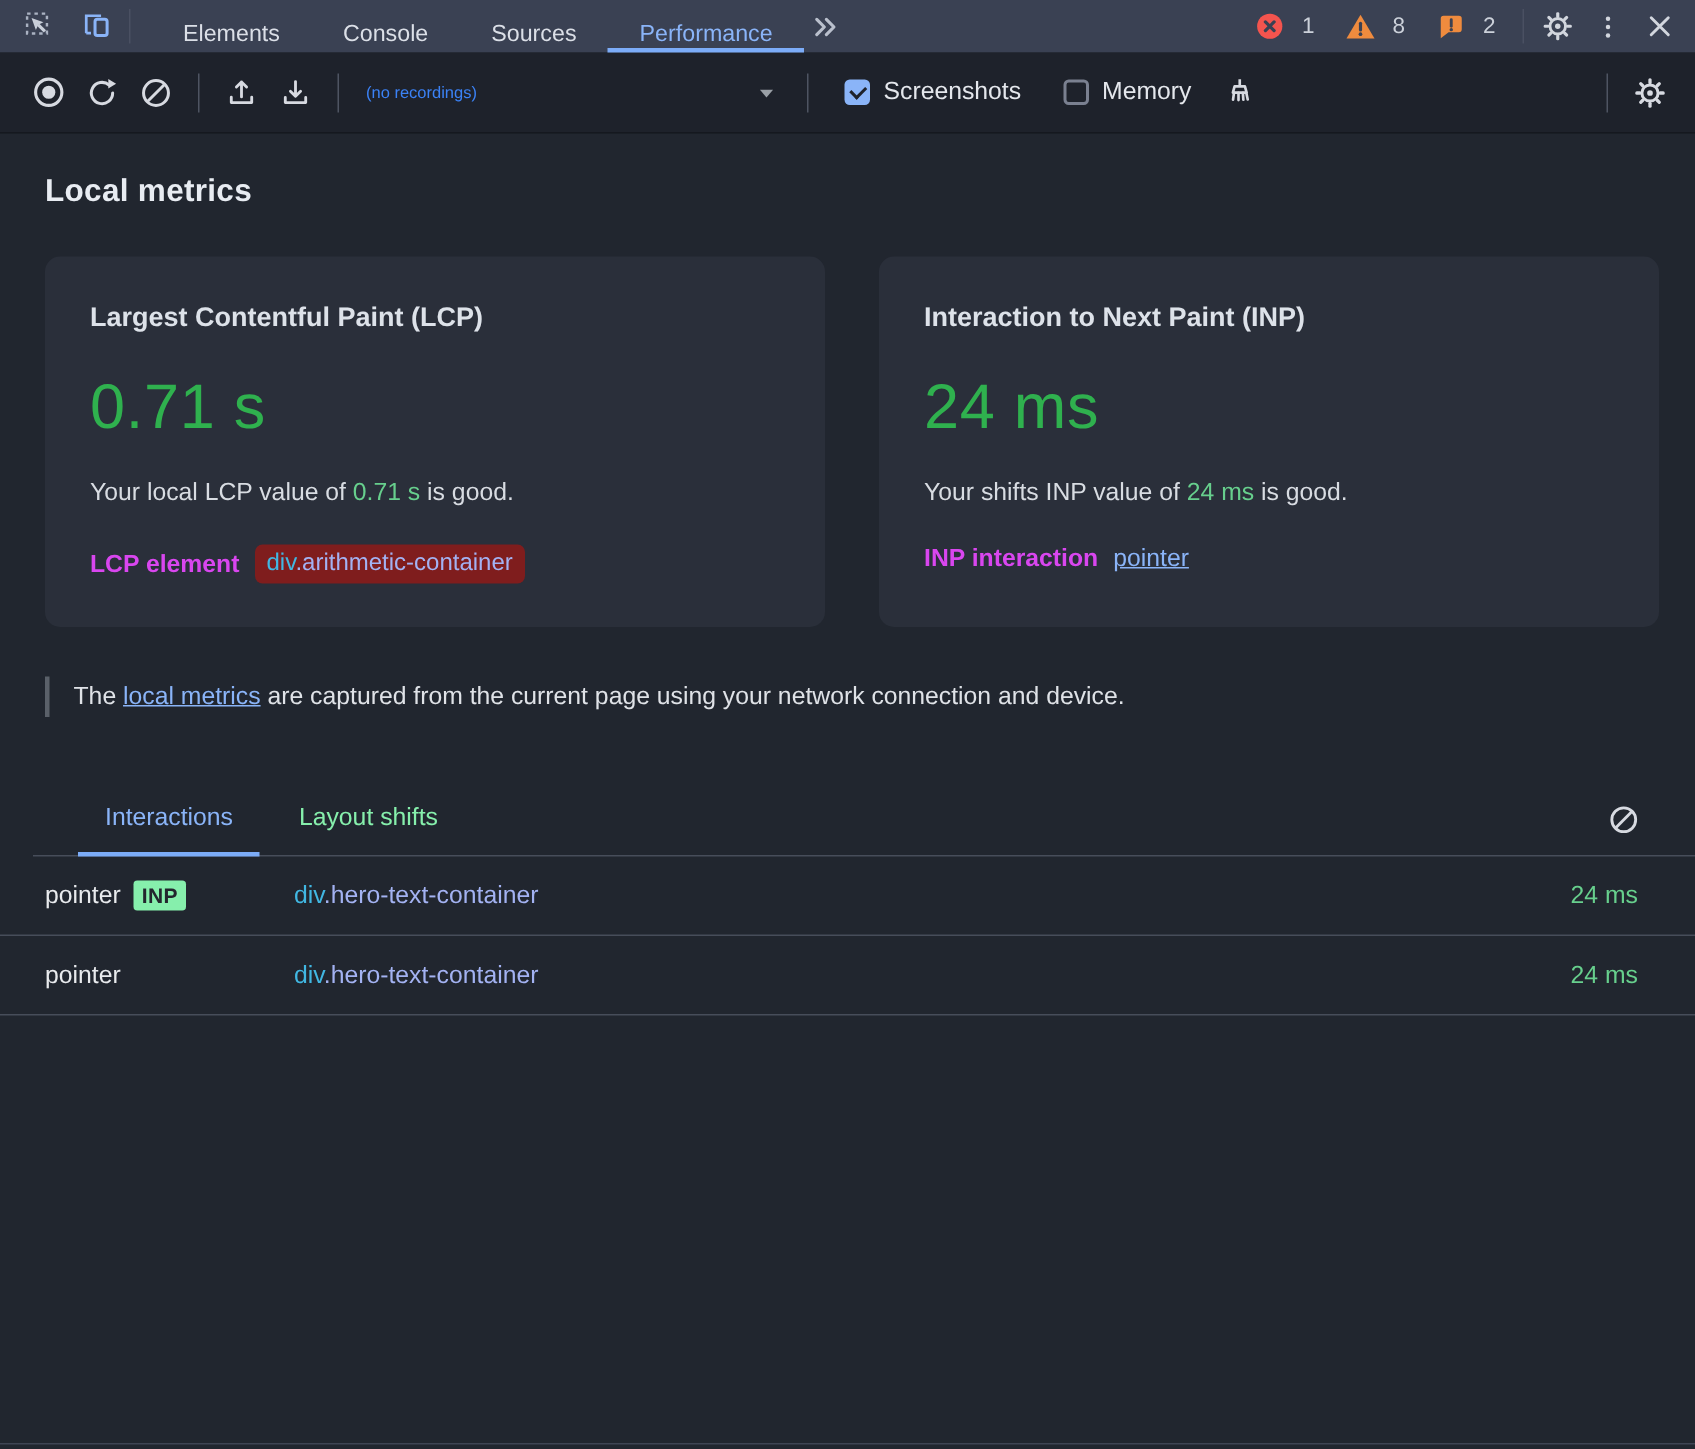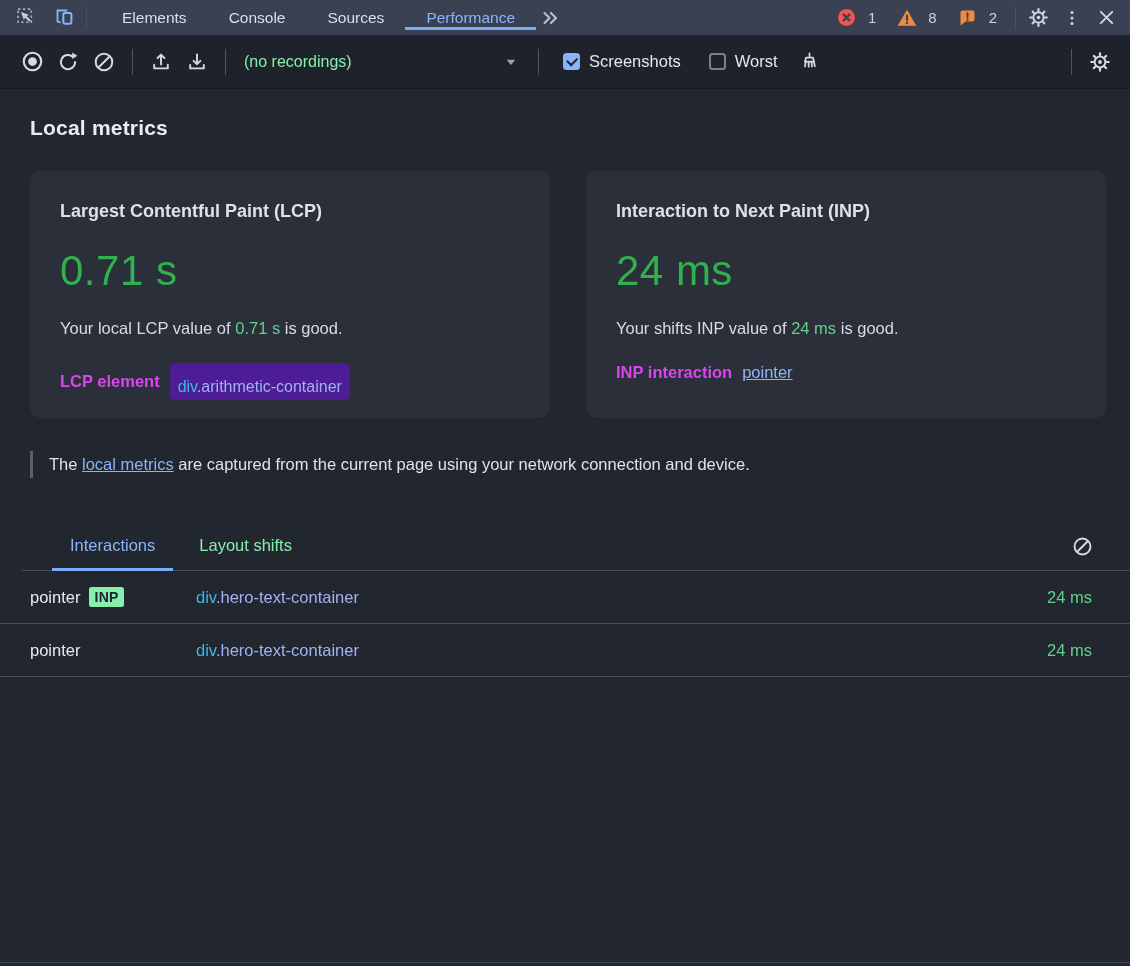--- a/index.html
+++ b/index.html
@@ -5,52 +5,52 @@
   * { margin:0; padding:0; box-sizing:border-box; }
   html,body { background:#14161c; }
   body { font-family:"Liberation Sans","DejaVu Sans",sans-serif; }
   .app{ position:relative; width:1130px; height:966px; background:#21262f; overflow:hidden; color:#dde1e6;}
 
   
   .tabbar{ height:35px; background:#3a4153; display:flex; align-items:stretch; padding:0 10px 0 12px;}
   .tb-group{ display:flex; align-items:center; gap:10px;}
   .icon-btn{ display:flex; align-items:center; justify-content:center; width:28px; height:28px; align-self:center; cursor:pointer;}
   .vdiv{ width:1px; background:#59607280; margin:6px 8px; align-self:stretch;}
-  .tabs{ display:flex; align-items:center; margin-left:6px;}
+  .tabs{ display:flex; align-items:flex-end; margin-left:6px;}
   .tab{ display:flex; align-items:center; padding:0 21px; font-size:15.5px; color:#dbdfe7; border-bottom:3px solid transparent; padding-top:3px; cursor:pointer;}
   .tab.active{ color:#8ab4f8; border-bottom-color:#7cacf8;}
   .badges{ display:flex; align-items:center; gap:7px; margin-left:auto;}
   .badge-count{ font-size:15px; color:#ccd1da; margin-right:10px;}
   .win-controls{ display:flex; align-items:center; gap:6px;}
 
   
   .ptoolbar{ height:54px; background:#1e222b; border-bottom:1px solid #15181f; display:flex; align-items:center; padding:0 14px 0 16px; gap:4px;}
   .ptoolbar .icon-btn{ width:32px; height:32px;}
   .pt-div{ width:1px; height:26px; background:#4e5462; margin:0 8px;}
-  .rec-select{ width:288px; display:flex; align-items:center; justify-content:space-between; color:#86efac; font-size:16px; padding:0 8px 0 6px; cursor:pointer;}
+  .rec-select{ width:288px; display:flex; align-items:center; justify-content:space-between; color:#3b82f6; font-size:11px; padding:0 8px 0 6px; cursor:pointer;}
   .chk-group{ display:flex; align-items:center; gap:9px; margin:0 12px; cursor:pointer;}
   .chk-label{ font-size:16.5px; color:#e4e7ec;}
   .checkbox{ width:17px; height:17px; border-radius:3.5px; position:relative;}
   .checkbox.checked{ background:#8ab4f8;}
   .checkbox.checked::after{ content:""; position:absolute; left:3.5px; top:4px; width:8px; height:4.5px; border-left:2.2px solid #1e222b; border-bottom:2.2px solid #1e222b; transform:rotate(-45deg);}
   .checkbox.unchecked{ border:2px solid #7a8090; background:transparent;}
   .pt-spacer{ flex:1;}
 
   
   .content{ padding:0 0 0 0;}
   h1.page-title{ font-size:21px; font-weight:700; color:#e8ecf2; margin:27px 0 31px 30px; letter-spacing:.2px;}
   .cards{ margin:0 30px; display:grid; grid-template-columns:520px 520px; gap:36px;}
   .card{ background:#2a2f3a; border-radius:10px; padding:30px 30px 0 30px; height:247px;}
   .card-title{ font-size:18px; font-weight:600; color:#dde2e9; margin-bottom:25px;}
   .card-value{ font-size:42px; font-weight:400; color:#2fb14e; margin-bottom:24px; letter-spacing:.5px;}
   .card-desc{ font-size:16.5px; color:#d8dce2; margin-bottom:25px;}
   .good-val{ color:#67cf8d;}
   .card-field{ font-size:16.5px; display:flex; align-items:center; gap:10px;}
   .field-label{ font-weight:700; color:#d946ef;}
-  .node-pill{ background:#4c1d95; border-radius:5px; padding:15px 8px 4px; font-size:16px; cursor:pointer;}
+  .node-pill{ background:#7f1d1d; border-radius:5px; padding:4px 8px 4px; font-size:16px; cursor:pointer;}
   .node-tag{ color:#41b7e2;}
   .node-class{ color:#a3b2f2;}
   a.dlink, .dlink{ color:#8ab4f8; text-decoration:underline; cursor:pointer; font-size:16.5px;}
 
   .note{ margin:33px 0 0 30px; border-left:3px solid #5a6069; padding:4px 0 4px 16px; font-size:16.5px; color:#dfe2e7;}
 
   
   .logs-tabs{ margin-top:44px; display:flex; align-items:stretch; height:49px; border-bottom:1px solid #474d5a; padding-left:30px;margin-left:22px;}
   .ltab{ display:flex; align-items:center; padding:0 18px; font-size:16.5px; color:#86efac; border-bottom:3px solid transparent; margin-bottom:-1px; cursor:pointer;}
   .ltab.active{ color:#8ab4f8; border-bottom-color:#7cacf8;}
@@ -203,21 +203,21 @@
           <polygon points="3,5.5 13,5.5 8,11.5" fill="#9aa0a6"></polygon>
         </svg>
     </div>
     <div class="pt-div"></div>
     <div class="chk-group">
       <span class="checkbox checked"></span>
       <span class="chk-label">Screenshots</span>
     </div>
     <div class="chk-group">
       <span class="checkbox unchecked"></span>
-      <span class="chk-label">Worst</span>
+      <span class="chk-label">Memory</span>
     </div>
     <span class="icon-btn">
       <svg width="25" height="25" viewBox="0 0 24 24" fill="none" stroke="#d7dae1" stroke-width="1.7" stroke-linejoin="round">
         <path d="M12 3.6v4.6"></path>
         <path d="M8.7 8.2h6.6l1.1 4H7.6z"></path>
         <path d="M8.3 12.4l-.6 4.4M11.2 12.4v4.6M14 12.4l.3 4.4M16.2 12.4l.9 4.2" stroke-linecap="round"></path>
       </svg>
     </span>
     <div class="pt-spacer"></div>
     <div class="pt-div"></div>

